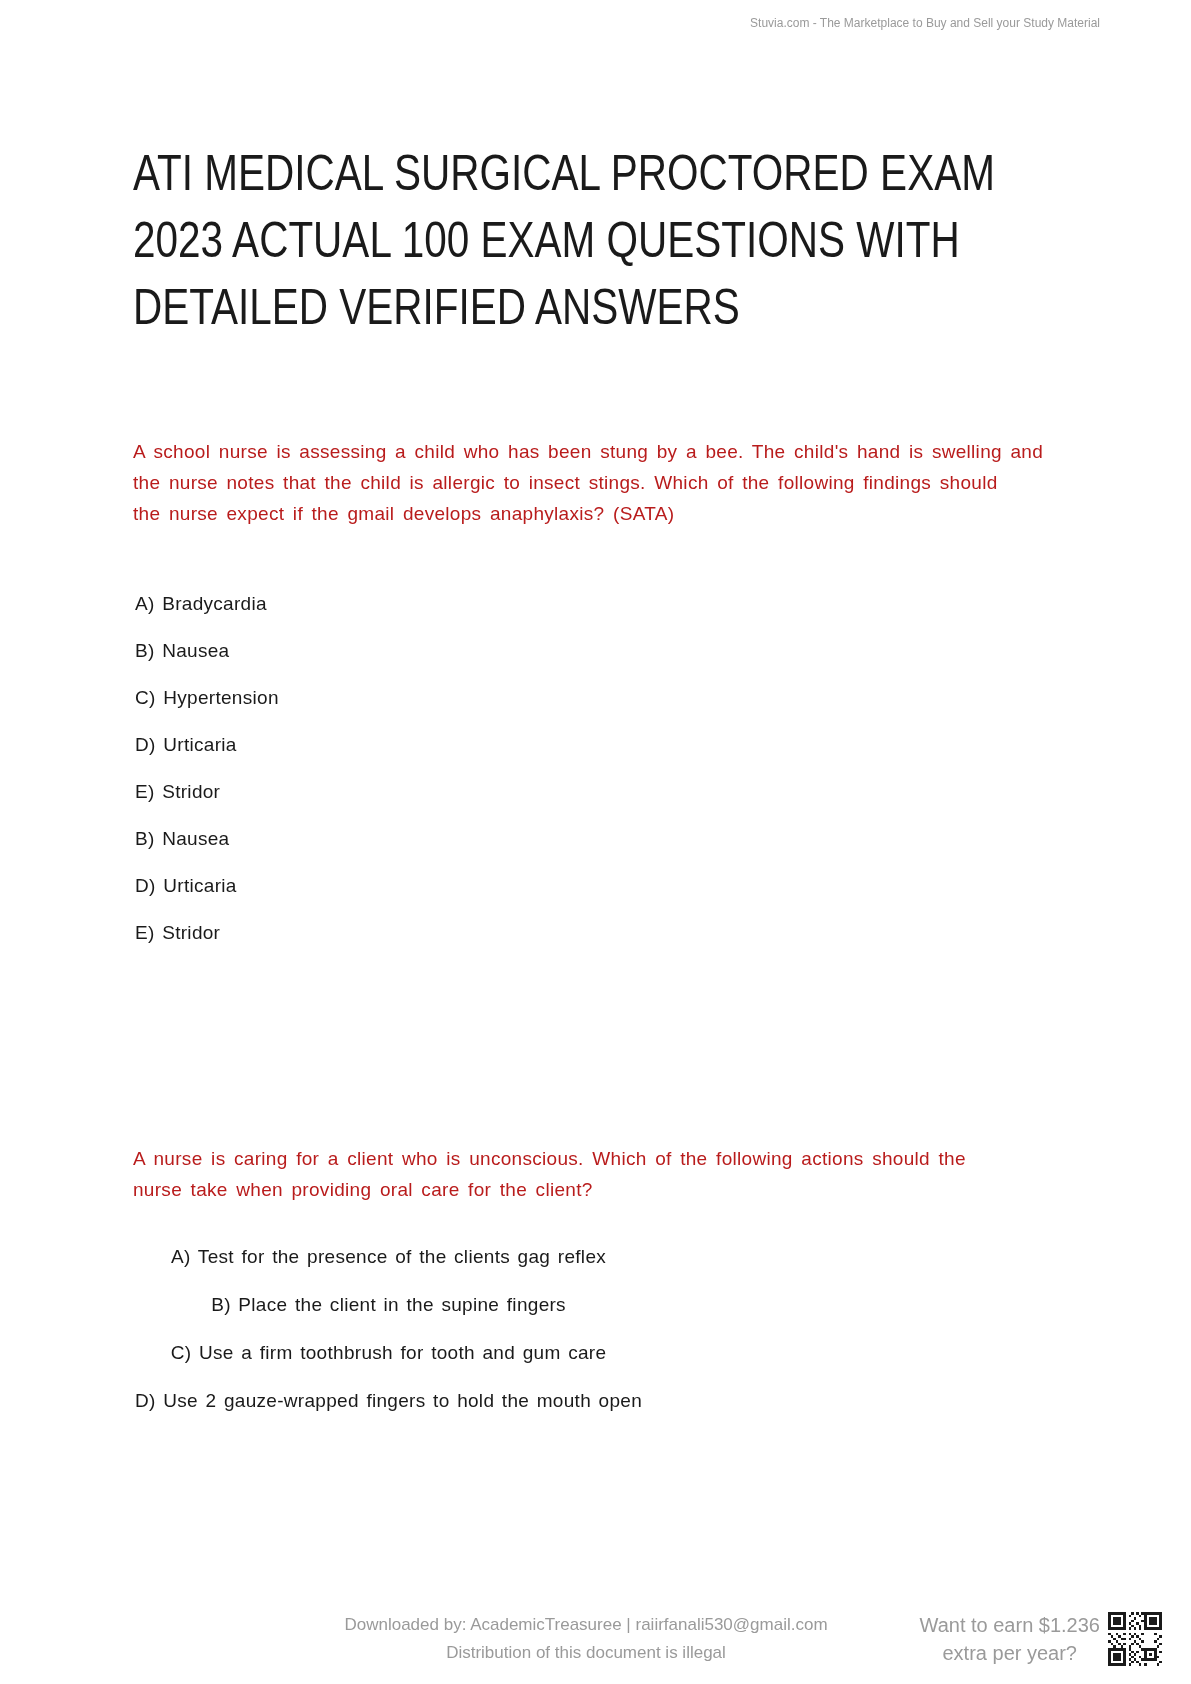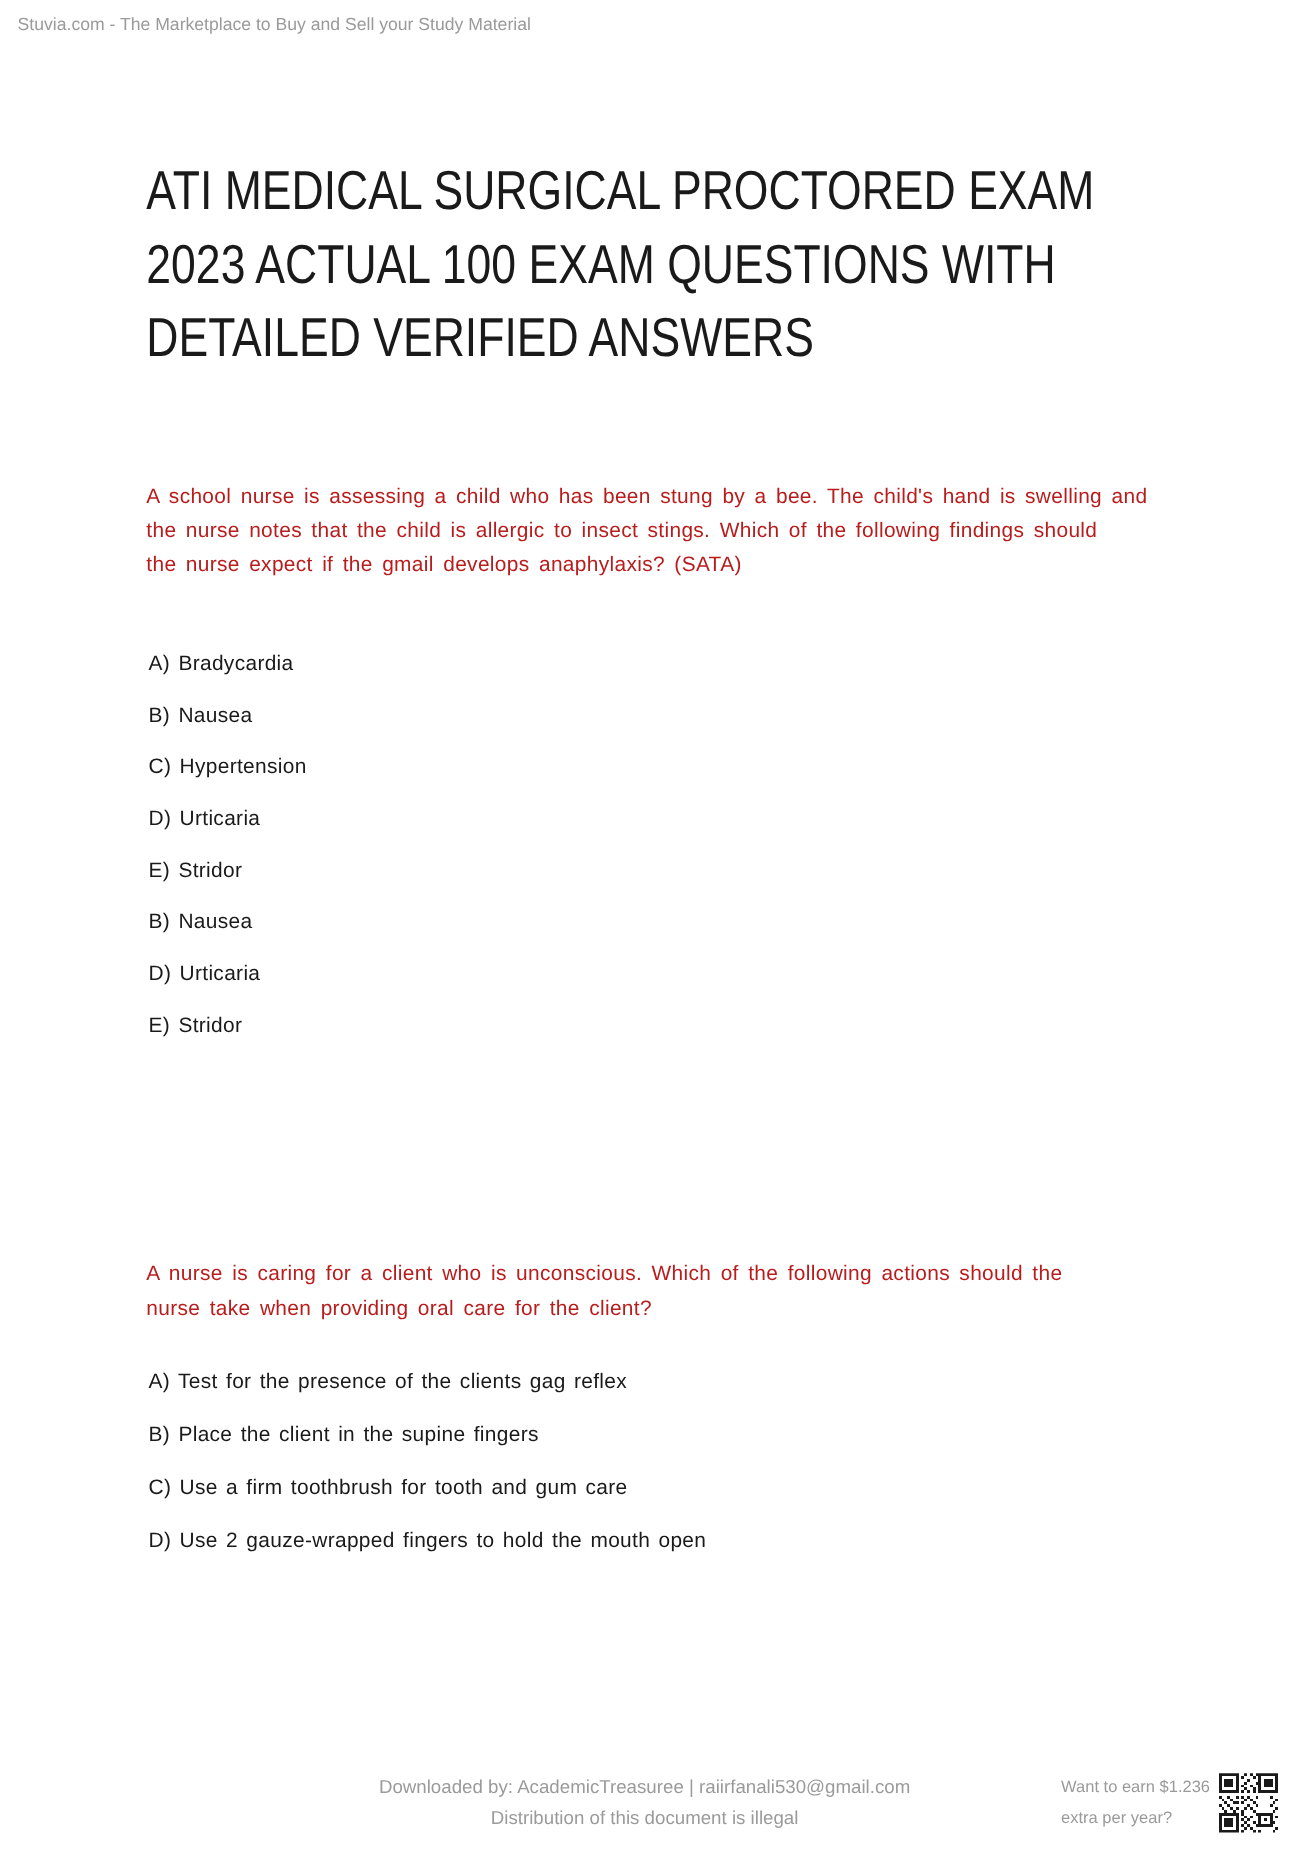--- a/index.html
+++ b/index.html
@@ -9,24 +9,24 @@
     height: 1684px;
     background: #ffffff;
     font-family: "Liberation Sans", sans-serif;
     color: #1a1a1a;
     overflow: hidden;
   }
 
   .watermark-top {
     position: absolute;
     top: 12px;
-    left: 16px;
+    left: 0;
     width: 1100px;
-    text-align: left;
-    font-size: 16px;
+    text-align: right;
+    font-size: 12px;
     line-height: 22px;
     color: #9a9a9a;
   }
 
   .doc-title {
     position: absolute;
     top: 140px;
     left: 133px;
     width: 1340px;
     transform: scaleX(0.81);
@@ -53,42 +53,42 @@
 
   .options {
     position: absolute;
     left: 135px;
     font-size: 19px;
     letter-spacing: 0.3px;
     word-spacing: 2px;
     color: #1a1a1a;
   }
   #options-1 { top: 591px; }
-  #options-2 { top: 1244px; }
+  #options-2 { top: 1244px; text-align: center; }
   .opt { height: 26px; line-height: 26px; white-space: nowrap; }
   #options-1 .opt { margin-bottom: 21px; }
   #options-2 .opt { margin-bottom: 22px; }
 
   .footer-center {
     position: absolute;
     top: 1611px;
     left: 0;
     width: 1172px;
     text-align: center;
     font-size: 17px;
     line-height: 28px;
     color: #9a9a9a;
   }
 
   .footer-promo {
     position: absolute;
     top: 1611px;
     right: 91px;
-    text-align: left;
-    font-size: 15px;
+    text-align: center;
+    font-size: 20px;
     line-height: 28px;
     color: #9a9a9a;
   }
 
   .qr {
     position: absolute;
     left: 1108px;
     top: 1612px;
     width: 54px;
     height: 54px;

